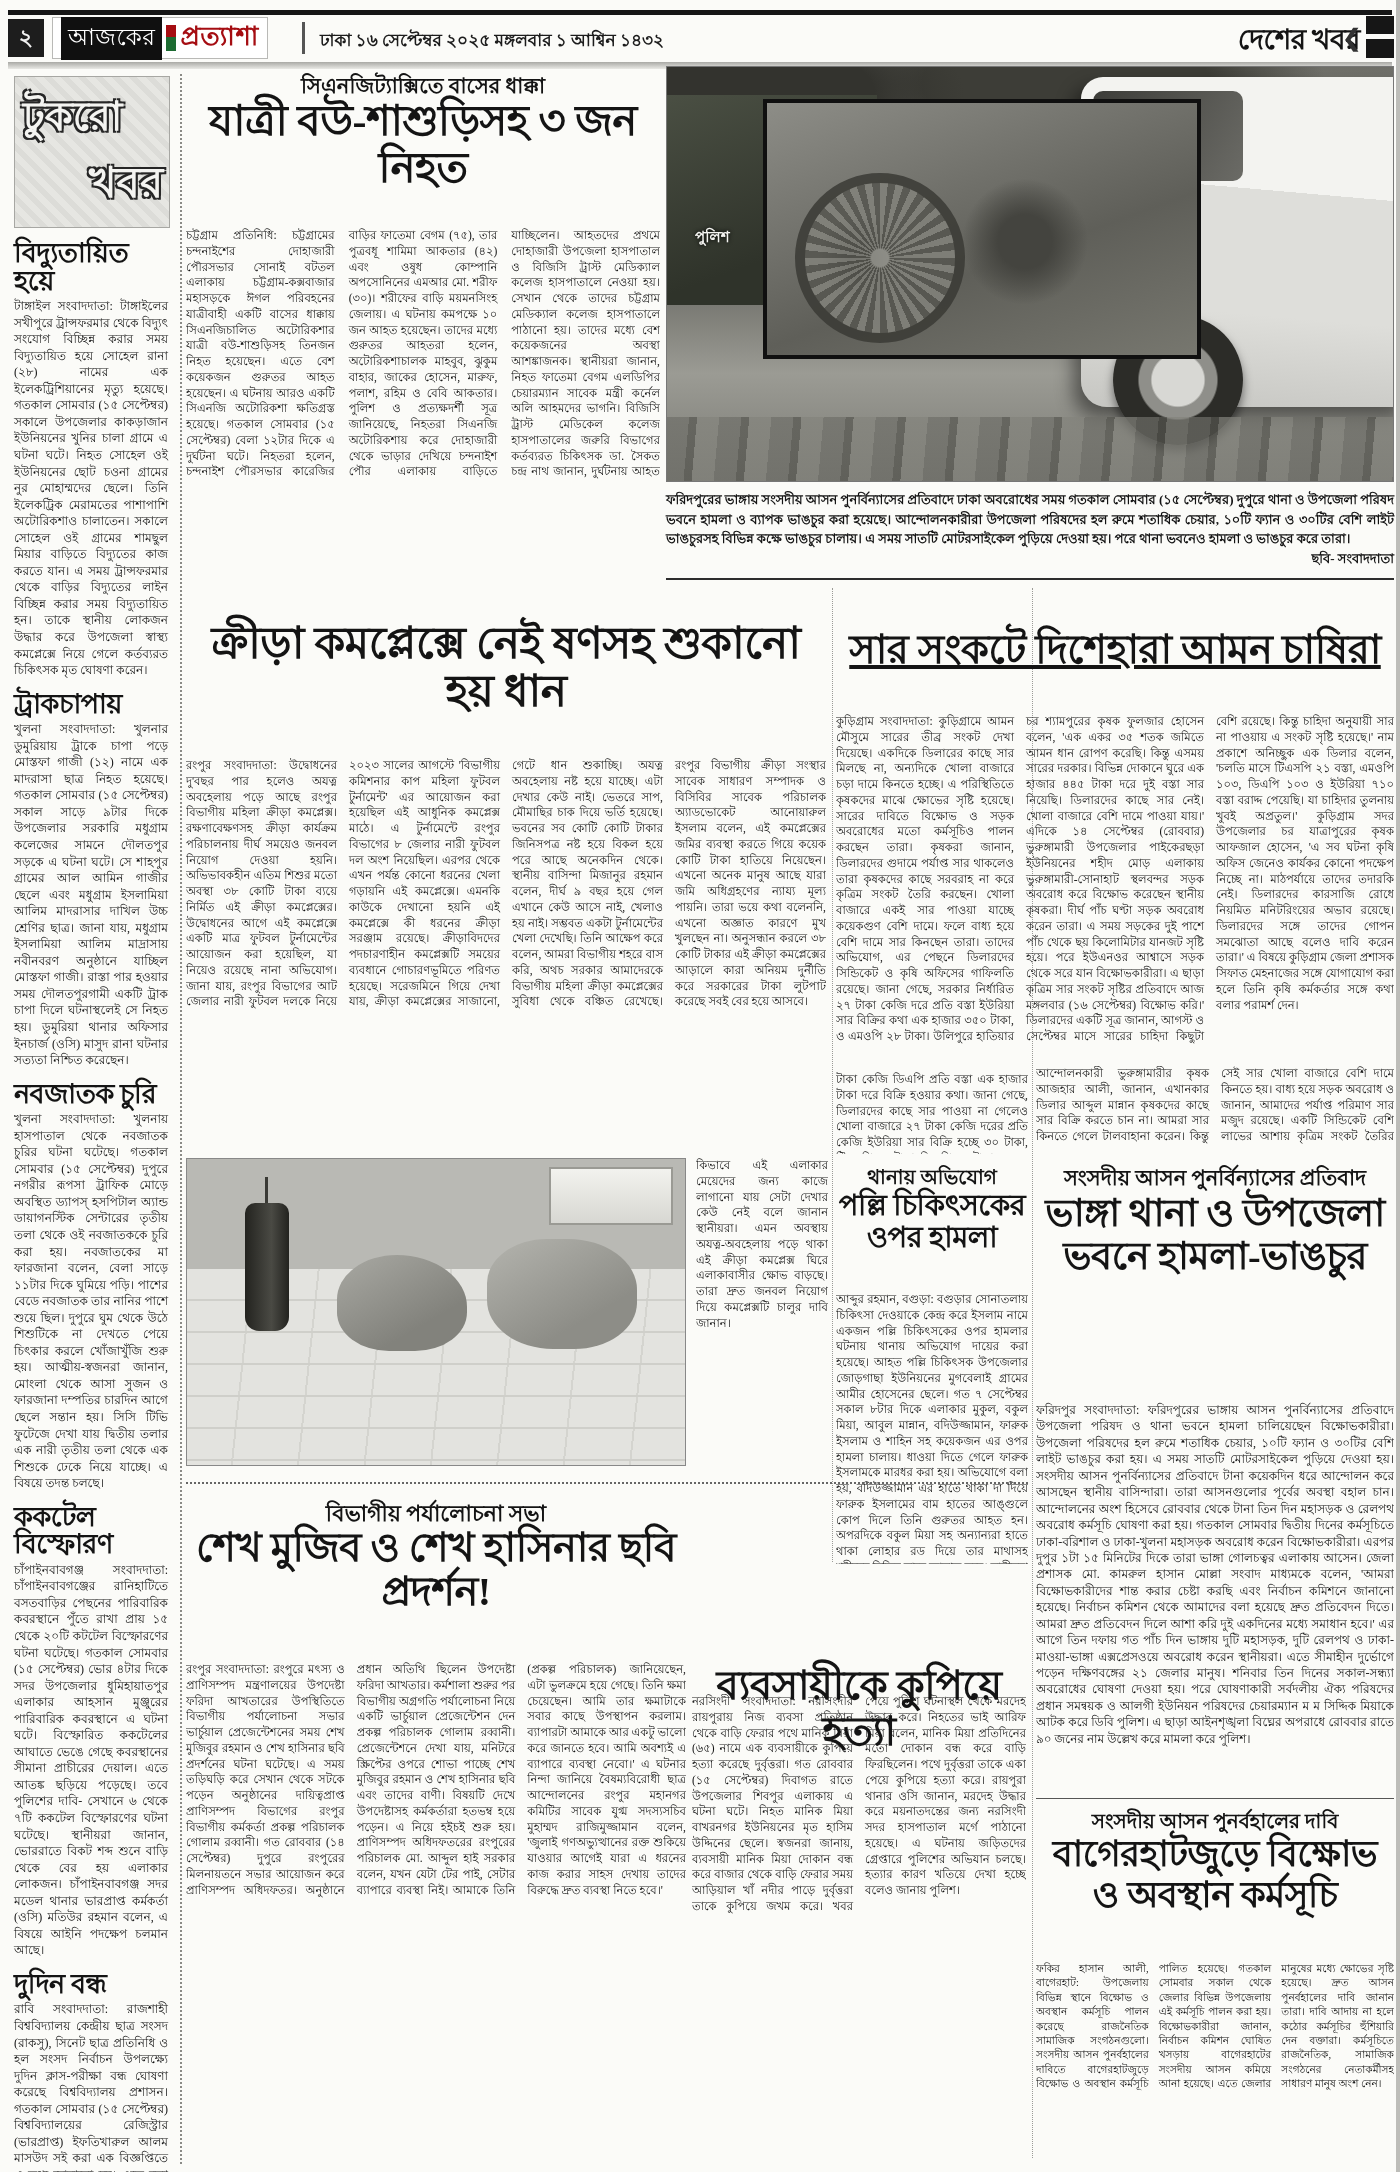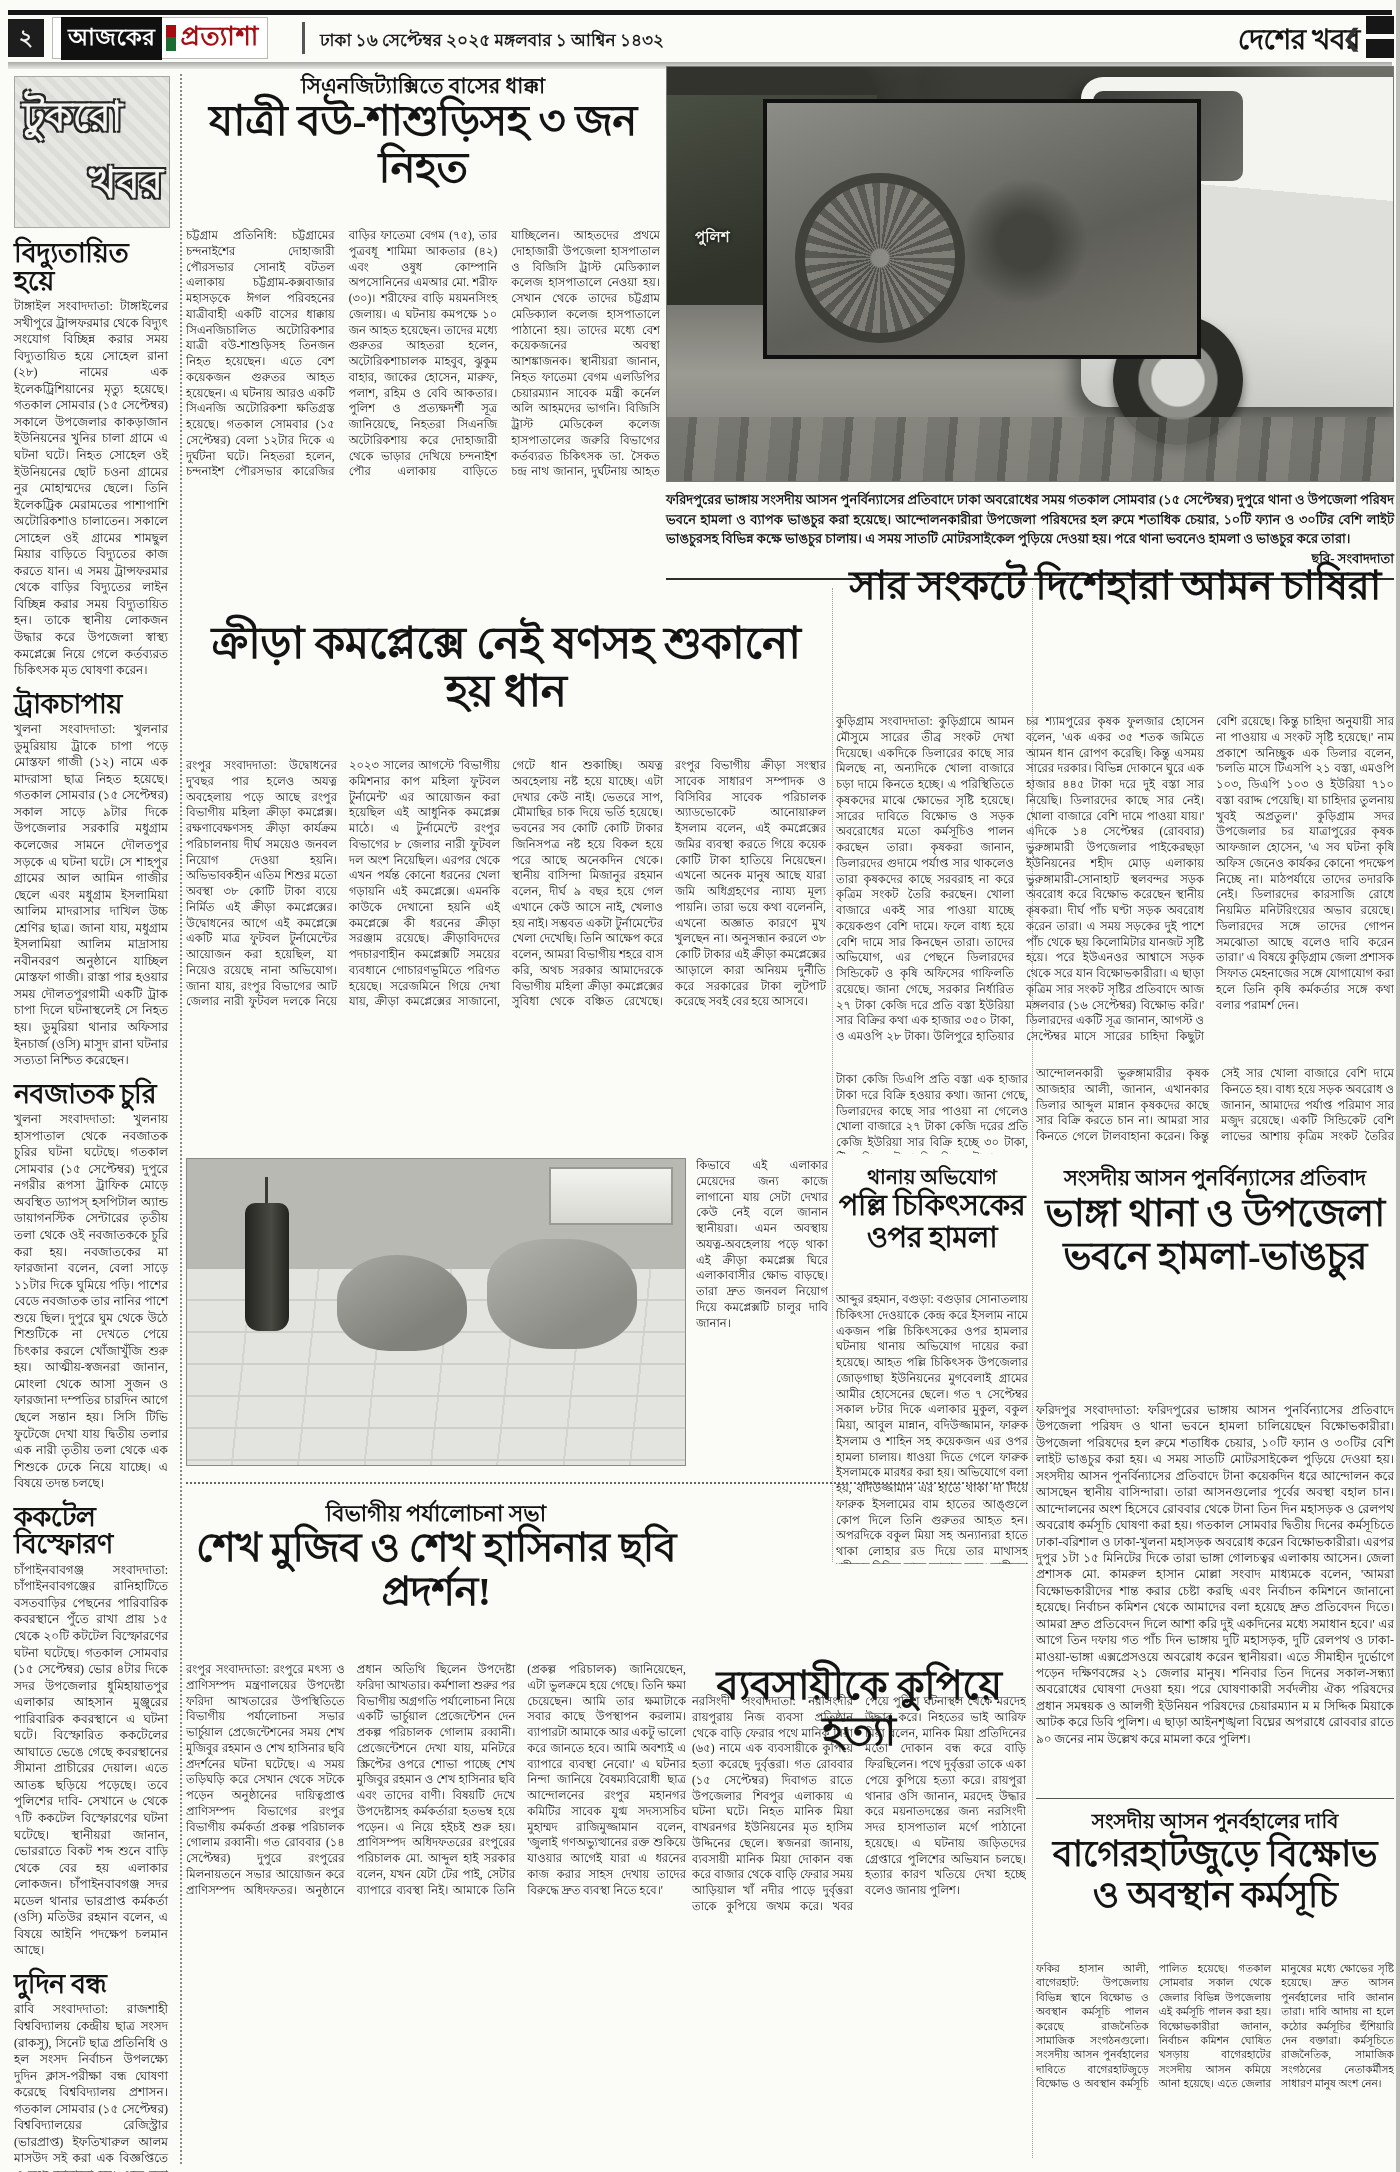--- a/index.html
+++ b/index.html
@@ -5,21 +5,21 @@
   html,body{margin:0;padding:0;background:#c9c9c5;}
   body{font-family:"Liberation Serif","DejaVu Serif",serif;color:#141414;}
   #canvas{position:relative;width:1400px;height:2172px;background:#fbfbf8;margin:0 auto;overflow:hidden;}
   .abs{position:absolute;box-sizing:border-box;}
   
   .top-rule{left:8px;top:10px;width:1384px;height:5px;background:#161616;}
   .pagenum{left:8px;top:19px;width:36px;height:38px;background:#1d1d1d;color:#f2f2f2;
     display:flex;align-items:center;justify-content:center;font-size:22px;font-weight:700;}
   .masthead{left:52px;top:17px;height:42px;display:flex;align-items:center;gap:4px;
     background:#fff;border:1px solid #b9b9b6;padding:0 8px;}
-  .mast-black{background:#101010;color:#fff;font-weight:700;font-size:23px;padding:2px 7px;letter-spacing:.5px;}
+  .mast-black{background:#101010;color:#fff;font-weight:400;font-size:23px;padding:2px 7px;letter-spacing:.5px;}
   .mast-red{color:#a50d12;font-weight:800;font-size:26px;letter-spacing:.5px;}
   .mast-flag{width:10px;height:26px;background:linear-gradient(180deg,#a50d12 0 45%,#1c6b31 45% 100%);}
   .hdr-sep{left:302px;top:22px;width:3px;height:32px;background:#555;}
   .dateline{left:320px;top:27px;font-size:17px;font-weight:600;color:#1c1c1c;white-space:nowrap;}
   .section-title{left:1180px;top:18px;width:180px;text-align:right;font-size:28px;font-weight:800;letter-spacing:-.5px;}
   .section-arrow{left:1342px;top:24px;font-size:24px;color:#333;}
   .section-block{left:1366px;top:16px;width:28px;height:42px;
     background:linear-gradient(180deg,#161616 0 42%,#fbfbf8 42% 55%,#161616 55% 100%);}
   .header-shadow{left:8px;top:62px;width:1384px;height:7px;background:linear-gradient(180deg,#a9a9a5,#e9e9e5);}
   
@@ -167,21 +167,21 @@
 
   <div class="abs photo-gym">
     <div class="gym-floorlines"></div>
     <div class="gym-window"></div>
     <div class="gym-bag"></div>
     <div class="gym-cover1"></div>
     <div class="gym-cover2"></div>
   </div>
   <div class="abs body-txt" style="left:696px;top:1158px;width:132px;height:404px;">কিভাবে এই এলাকার মেয়েদের জন্য কাজে লাগানো যায় সেটা দেখার কেউ নেই বলে জানান স্থানীয়রা। এমন অবস্থায় অযত্ন-অবহেলায় পড়ে থাকা এই ক্রীড়া কমপ্লেক্স ঘিরে এলাকাবাসীর ক্ষোভ বাড়ছে। তারা দ্রুত জনবল নিয়োগ দিয়ে কমপ্লেক্সটি চালুর দাবি জানান।</div>
 
-  <div class="abs headline" style="left:836px;top:564px;width:558px;font-size:40px;line-height:1.12;">সার সংকটে দিশেহারা আমন চাষিরা</div>
+  <div class="abs headline" style="left:836px;top:628px;width:558px;font-size:40px;line-height:1.12;text-decoration:underline;">সার সংকটে দিশেহারা আমন চাষিরা</div>
   <div class="abs body-txt" style="left:836px;top:714px;width:558px;height:350px;column-count:3;column-gap:12px;">কুড়িগ্রাম সংবাদদাতা: কুড়িগ্রামে আমন মৌসুমে সারের তীব্র সংকট দেখা দিয়েছে। একদিকে ডিলারের কাছে সার মিলছে না, অন্যদিকে খোলা বাজারে চড়া দামে কিনতে হচ্ছে। এ পরিস্থিতিতে কৃষকদের মাঝে ক্ষোভের সৃষ্টি হয়েছে। সারের দাবিতে বিক্ষোভ ও সড়ক অবরোধের মতো কর্মসূচিও পালন করছেন তারা। কৃষকরা জানান, ডিলারদের গুদামে পর্যাপ্ত সার থাকলেও তারা কৃষকদের কাছে সরবরাহ না করে কৃত্রিম সংকট তৈরি করছেন। খোলা বাজারে একই সার পাওয়া যাচ্ছে কয়েকগুণ বেশি দামে। ফলে বাধ্য হয়ে বেশি দামে সার কিনছেন তারা। তাদের অভিযোগ, এর পেছনে ডিলারদের সিন্ডিকেট ও কৃষি অফিসের গাফিলতি রয়েছে। জানা গেছে, সরকার নির্ধারিত ২৭ টাকা কেজি দরে প্রতি বস্তা ইউরিয়া সার বিক্রির কথা এক হাজার ৩৫০ টাকা, ও এমওপি ২৮ টাকা। উলিপুরে হাতিয়ার চর শ্যামপুরের কৃষক ফুলজার হোসেন বলেন, 'এক একর ৩৫ শতক জমিতে আমন ধান রোপণ করেছি। কিন্তু এসময় সারের দরকার। বিভিন্ন দোকানে ঘুরে এক হাজার ৪৪৫ টাকা দরে দুই বস্তা সার নিয়েছি। ডিলারদের কাছে সার নেই। খোলা বাজারে বেশি দামে পাওয়া যায়।' এদিকে ১৪ সেপ্টেম্বর (রোববার) ভুরুঙ্গামারী উপজেলার পাইকেরছড়া ইউনিয়নের শহীদ মোড় এলাকায় ভুরুঙ্গামারী-সোনাহাট স্থলবন্দর সড়ক অবরোধ করে বিক্ষোভ করেছেন স্থানীয় কৃষকরা। দীর্ঘ পাঁচ ঘণ্টা সড়ক অবরোধ করেন তারা। এ সময় সড়কের দুই পাশে পাঁচ থেকে ছয় কিলোমিটার যানজট সৃষ্টি হয়ে। পরে ইউএনওর আশ্বাসে সড়ক থেকে সরে যান বিক্ষোভকারীরা। এ ছাড়া কৃত্রিম সার সংকট সৃষ্টির প্রতিবাদে আজ মঙ্গলবার (১৬ সেপ্টেম্বর) বিক্ষোভ করি।' ডিলারদের একটি সূত্র জানান, আগস্ট ও সেপ্টেম্বর মাসে সারের চাহিদা কিছুটা বেশি রয়েছে। কিন্তু চাহিদা অনুযায়ী সার না পাওয়ায় এ সংকট সৃষ্টি হয়েছে।' নাম প্রকাশে অনিচ্ছুক এক ডিলার বলেন, 'চলতি মাসে টিএসপি ২১ বস্তা, এমওপি ১০৩, ডিএপি ১০৩ ও ইউরিয়া ৭১০ বস্তা বরাদ্দ পেয়েছি। যা চাহিদার তুলনায় খুবই অপ্রতুল।' কুড়িগ্রাম সদর উপজেলার চর যাত্রাপুরের কৃষক আফজাল হোসেন, 'এ সব ঘটনা কৃষি অফিস জেনেও কার্যকর কোনো পদক্ষেপ নিচ্ছে না। মাঠপর্যায়ে তাদের তদারকি নেই। ডিলারদের কারসাজি রোধে নিয়মিত মনিটরিংয়ের অভাব রয়েছে। ডিলারদের সঙ্গে তাদের গোপন সমঝোতা আছে বলেও দাবি করেন তারা।' এ বিষয়ে কুড়িগ্রাম জেলা প্রশাসক সিফাত মেহনাজের সঙ্গে যোগাযোগ করা হলে তিনি কৃষি কর্মকর্তার সঙ্গে কথা বলার পরামর্শ দেন।</div>
   <div class="abs body-txt" style="left:836px;top:1072px;width:192px;height:82px;">টাকা কেজি ডিএপি প্রতি বস্তা এক হাজার টাকা দরে বিক্রি হওয়ার কথা। জানা গেছে, ডিলারদের কাছে সার পাওয়া না গেলেও খোলা বাজারে ২৭ টাকা কেজি দরের প্রতি কেজি ইউরিয়া সার বিক্রি হচ্ছে ৩০ টাকা, টিএসপি ৩৭ টাকা, ডিএপি ২৮ টাকা</div>
   <div class="abs body-txt" style="left:1036px;top:1066px;width:358px;height:88px;column-count:2;column-gap:12px;">আন্দোলনকারী ভুরুঙ্গামারীর কৃষক আজহার আলী, জানান, এখানকার ডিলার আব্দুল মান্নান কৃষকদের কাছে সার বিক্রি করতে চান না। আমরা সার কিনতে গেলে টালবাহানা করেন। কিন্তু সেই সার খোলা বাজারে বেশি দামে কিনতে হয়। বাধ্য হয়ে সড়ক অবরোধ ও জানান, আমাদের পর্যাপ্ত পরিমাণ সার মজুদ রয়েছে। একটি সিন্ডিকেট বেশি লাভের আশায় কৃত্রিম সংকট তৈরির চেষ্টা করছে। কিন্তু আমাদের তদারকি বা মনিটরিং অব্যাহত রয়েছে। তবে গত বছরের তুলনায় এ বছর বেশি সার মজুদ রয়েছে।</div>
 
   <div class="abs kicker" style="left:836px;top:1162px;width:192px;font-size:20px;">থানায় অভিযোগ</div>
   <div class="abs headline" style="left:836px;top:1190px;width:192px;font-size:29px;line-height:1.1;">পল্লি চিকিৎসকের ওপর হামলা</div>
   <div class="abs body-txt" style="left:836px;top:1292px;width:192px;height:272px;">আব্দুর রহমান, বগুড়া: বগুড়ার সোনাতলায় চিকিৎসা দেওয়াকে কেন্দ্র করে ইসলাম নামে একজন পল্লি চিকিৎসকের ওপর হামলার ঘটনায় থানায় অভিযোগ দায়ের করা হয়েছে। আহত পল্লি চিকিৎসক উপজেলার জোড়গাছা ইউনিয়নের মুগবেলাই গ্রামের আমীর হোসেনের ছেলে। গত ৭ সেপ্টেম্বর সকাল ৮টার দিকে এলাকার মুকুল, বকুল মিয়া, আবুল মান্নান, বদিউজ্জামান, ফারুক ইসলাম ও শাহিন সহ কয়েকজন এর ওপর হামলা চালায়। ধাওয়া দিতে গেলে ফারুক ইসলামকে মারধর করা হয়। অভিযোগে বলা হয়, বদিউজ্জামান এর হাতে থাকা দা দিয়ে ফারুক ইসলামের বাম হাতের আঙ্গুলে কোপ দিলে তিনি গুরুতর আহত হন। অপরদিকে বকুল মিয়া সহ অন্যান্যরা হাতে থাকা লোহার রড দিয়ে তার মাথাসহ শরীরের বিভিন্ন স্থানে আঘাত করে। স্থানীয়রা আহত অবস্থায় তাকে উদ্ধার করে হাসপাতালে ভর্তি করেন। এ ঘটনায় থানায় অভিযোগ দায়ের করা হয়েছে বলে পুলিশ জানিয়েছে।</div>
 
   <div class="abs kicker" style="left:1036px;top:1162px;width:358px;font-size:21px;">সংসদীয় আসন পুনর্বিন্যাসের প্রতিবাদ</div>
   <div class="abs headline" style="left:1036px;top:1192px;width:358px;font-size:38px;line-height:1.12;">ভাঙ্গা থানা ও উপজেলা ভবনে হামলা-ভাঙচুর</div>

